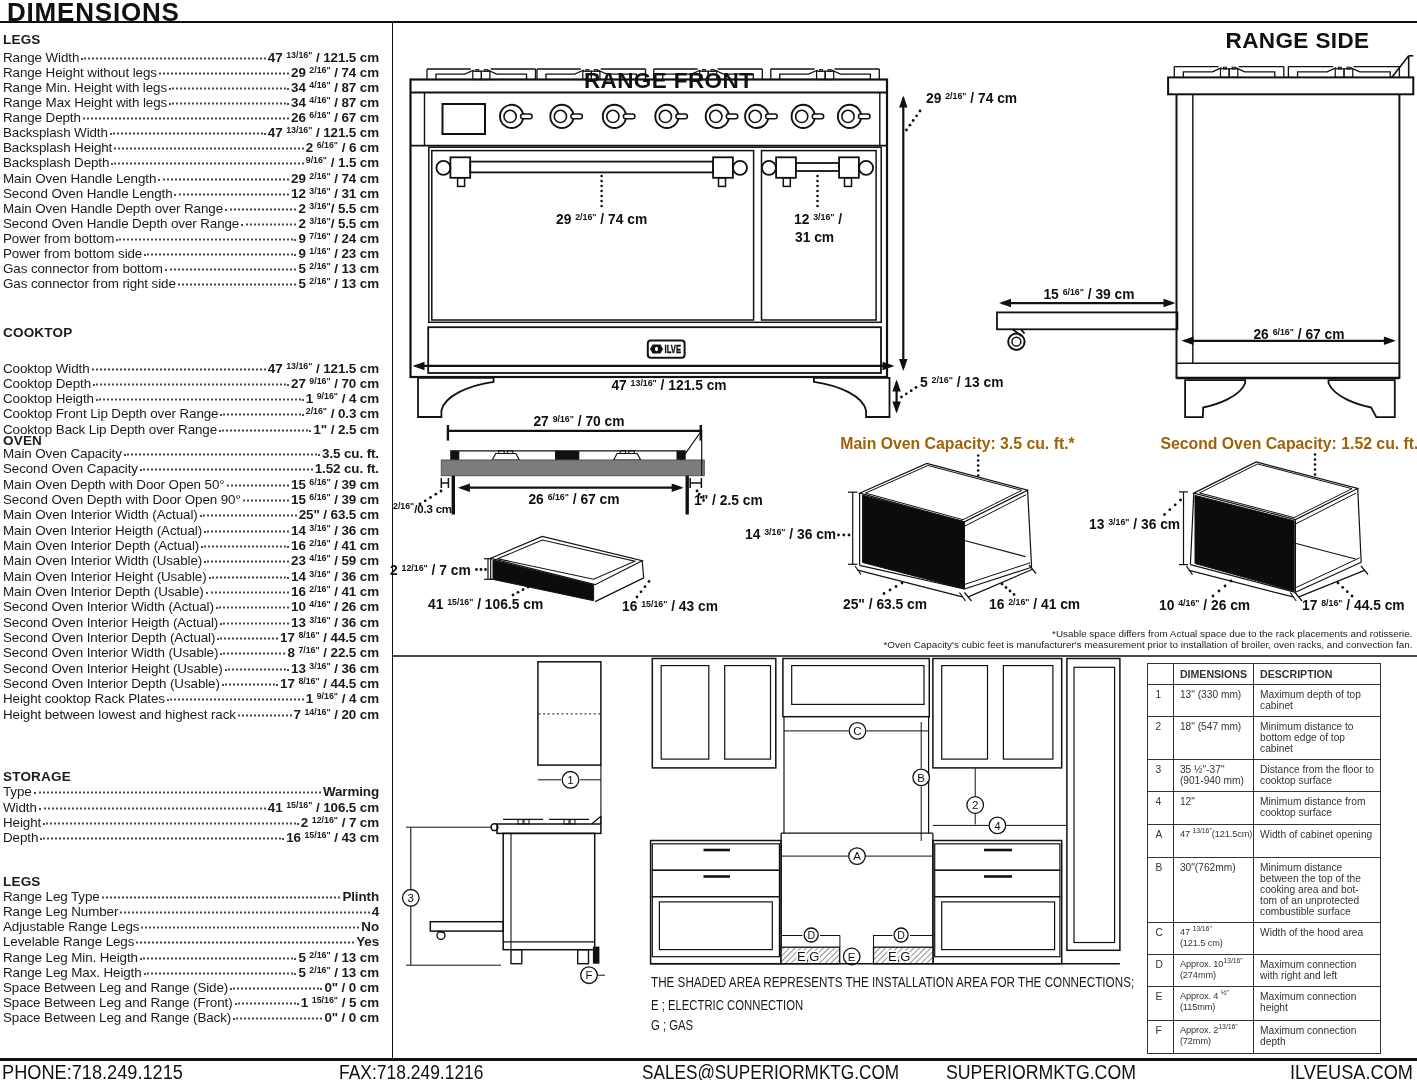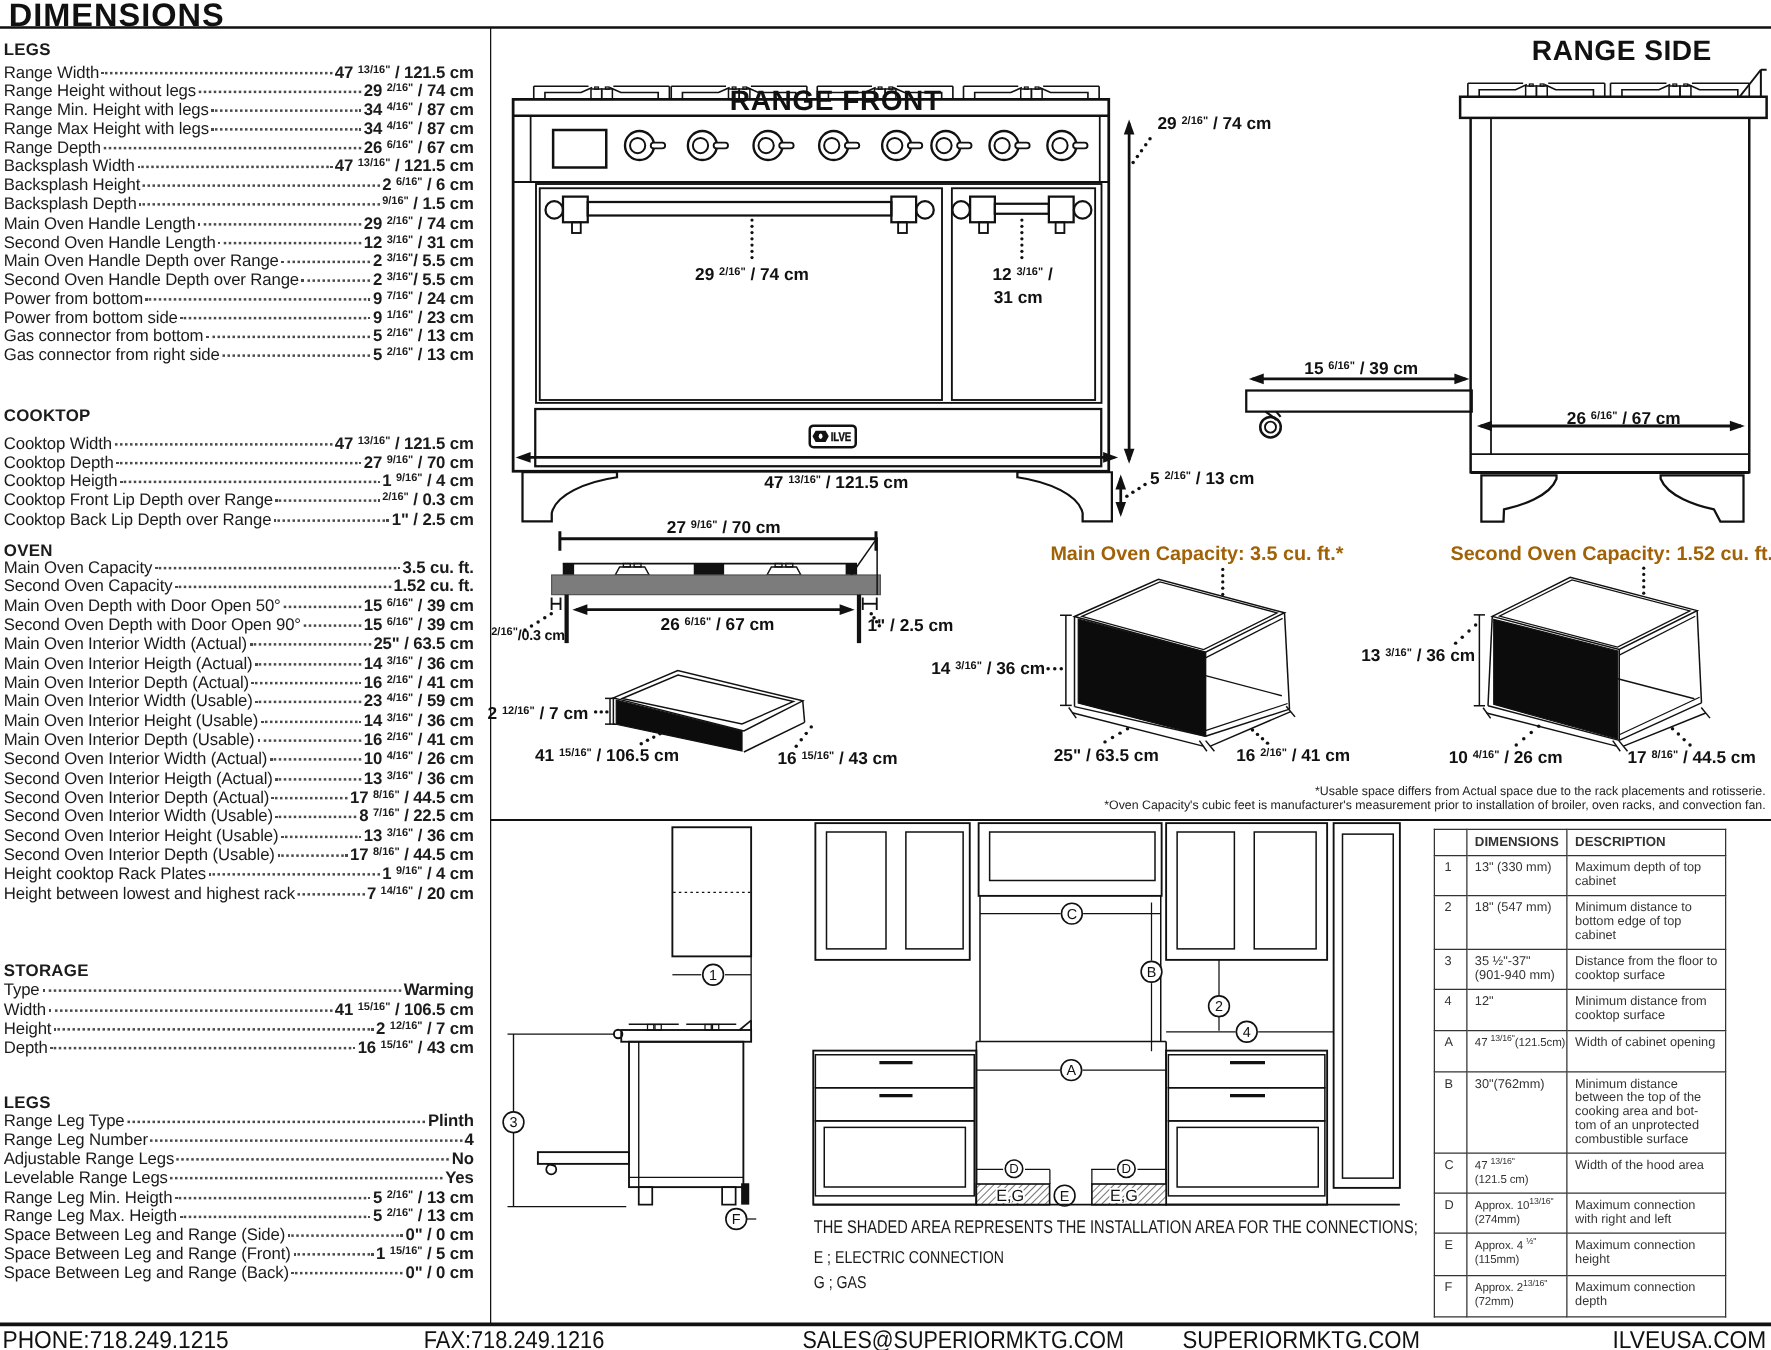--- a/index.html
+++ b/index.html
@@ -122,21 +122,21 @@
       </div>
 <div class="row" style="height:15.13px;line-height:15.13px">
         <span class="l">Gas connector from right side</span>
         <span class="d"></span>
         <b class="v">5 <sup>2/16"</sup> / 13 cm</b>
       </div>
 </div>
 
 <div class="sech" style="top:325.0px">COOKTOP</div>
 
-<div class="secr" style="top:347px">
+<div class="secr" style="top:361px">
 <div class="row" style="height:15.13px;line-height:15.13px">
         <span class="l">Cooktop Width</span>
         <span class="d"></span>
         <b class="v">47 <sup>13/16"</sup> / 121.5 cm</b>
       </div>
 <div class="row" style="height:15.13px;line-height:15.13px">
         <span class="l">Cooktop Depth</span>
         <span class="d"></span>
         <b class="v">27 <sup>9/16"</sup> / 70 cm</b>
       </div>

